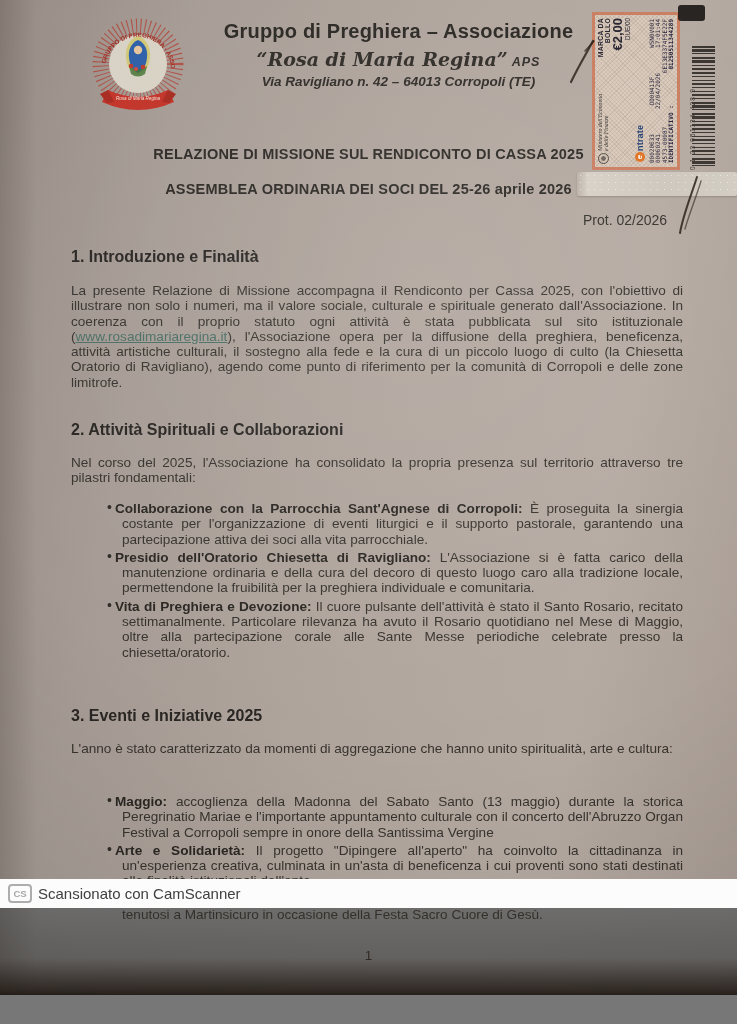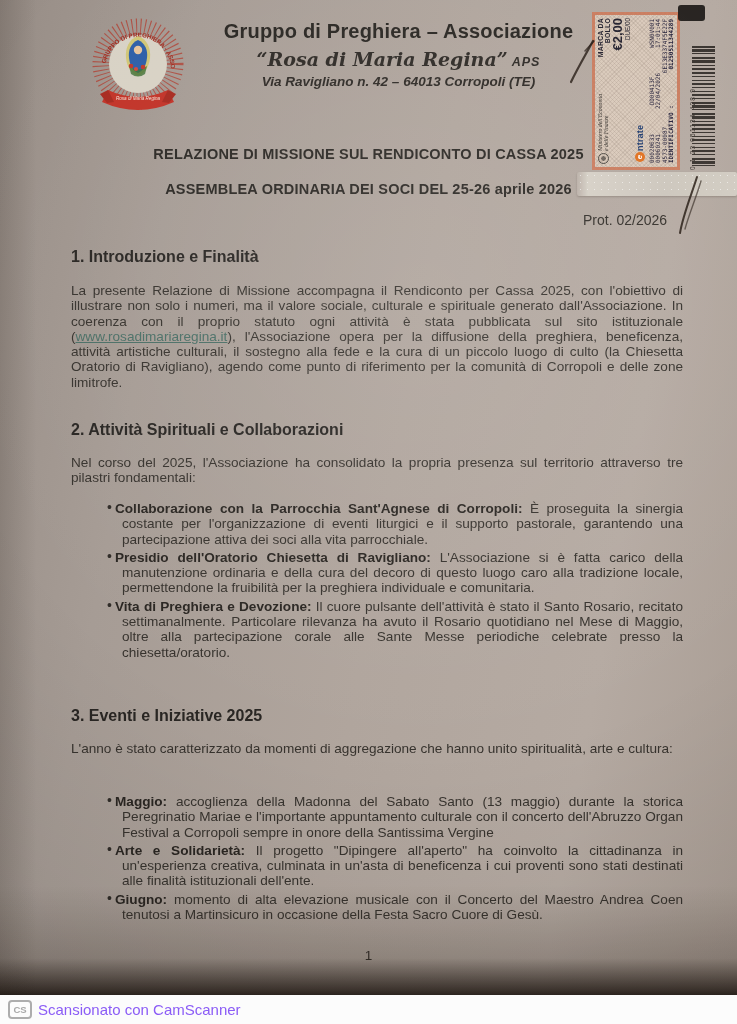--- a/index.html
+++ b/index.html
@@ -1,18 +1,18 @@
 <!DOCTYPE html>
 <html><head>
 <meta charset="utf-8">
 <style>
   html,body{margin:0;padding:0;}
   body{width:737px;height:1024px;overflow:hidden;background:#777;
        font-family:"Liberation Sans",sans-serif;}
-  .photo{position:relative;width:737px;height:1024px;
+  .photo{position:relative;width:737px;height:908px;
     background:linear-gradient(100deg,#978d86 0%,#a69c95 22%,#b0a59d 52%,#b5aaa2 78%,#a89c93 100%);}
   .shade{position:absolute;left:0;top:0;right:0;height:995px;pointer-events:none;z-index:6;
     background:
       linear-gradient(to right, rgba(30,22,16,.16), rgba(0,0,0,0) 5%),
       radial-gradient(135% 95% at 58% 30%, rgba(255,255,255,.09) 0%, rgba(0,0,0,0) 48%, rgba(0,0,0,.08) 80%, rgba(0,0,0,.18) 100%),
       linear-gradient(to bottom, rgba(0,0,0,0) 89%, rgba(52,40,31,.22) 96.3%, rgba(38,29,23,.82) 99.5%, rgba(32,24,19,.9) 100%);}
   
   .logo{position:absolute;left:86px;top:14px;width:104px;height:106px;}
   .hdr{position:absolute;left:120px;right:60px;top:20px;text-align:center;color:#2a2723;}
   .hdr-org{font-size:20px;font-weight:bold;letter-spacing:.2px;}
@@ -81,21 +81,21 @@
   ul.blist li{position:relative;padding-left:19px;text-indent:-7px;margin-bottom:3px;}
   ul.blist li::before{content:"\2022";position:absolute;left:4px;top:-1px;text-indent:0;
     font-size:14px;color:#2f2b27;}
   ul.blist b{color:#2a2622;}
   .pagenum{position:absolute;left:0;right:0;top:948px;text-align:center;font-size:13.5px;color:#332f2a;}
   
   .footer{position:absolute;left:0;right:0;bottom:0;height:29px;background:#fcfcfc;z-index:8;
     display:flex;align-items:center;padding-left:8px;gap:6px;}
   .cs-badge{width:20px;height:15px;border:2px solid #adadad;border-radius:4px;color:#a8a8a8;
     font-size:9.5px;font-weight:bold;display:grid;place-items:center;flex:none;}
-  .cs-text{color:#8b5cf6;font-size:15px;}
+  .cs-text{color:#404040;font-size:15px;}
 </style>
 </head>
 <body>
 
 <div class="photo">
 
   <svg class="logo" viewBox="0 0 104 106">
     <circle cx="52" cy="50" r="37" fill="none" stroke="#b23a2c" stroke-width="17" stroke-dasharray="1 3.2" opacity=".75"></circle>
     <circle cx="52" cy="50" r="29" fill="#ded8cb" opacity=".9"></circle>
     <defs>

